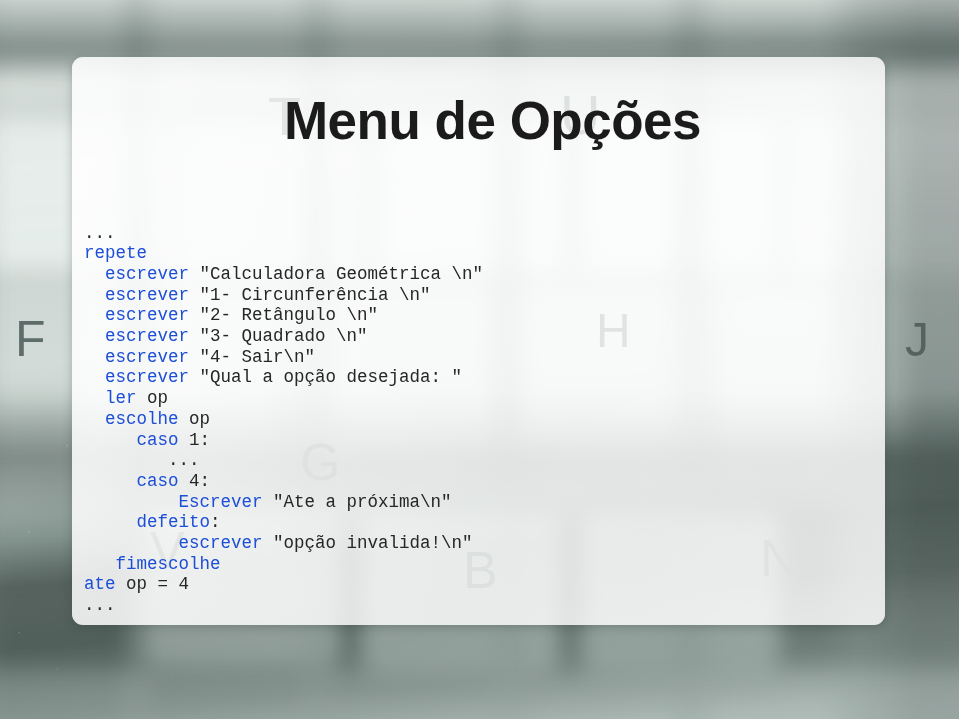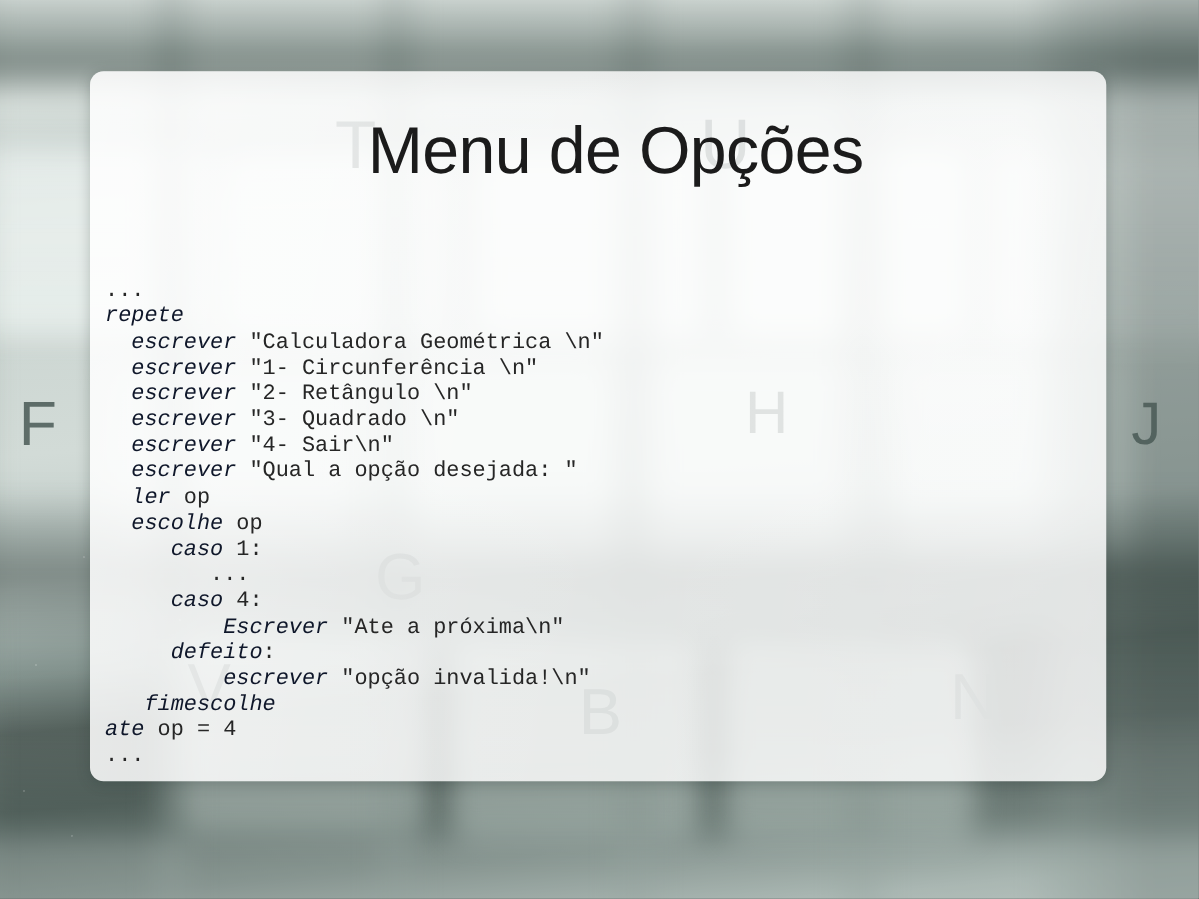--- a/index.html
+++ b/index.html
@@ -144,40 +144,40 @@
     pointer-events: none;
   }
 
   .slide-title {
     position: absolute;
     left: 0;
     right: 0;
     top: 33px;
     text-align: center;
     font-size: 53px;
-    font-weight: 400;
+    font-weight: 700;
     letter-spacing: -.5px;
     color: #1b1b1b;
     white-space: nowrap;
     padding-left: 28px;
   }
 
   
   .code {
     position: absolute;
     left: 12px;
     top: 148px;
     font-family: "Liberation Mono", monospace;
     font-size: 17.5px;
     line-height: 20.7px;
     white-space: pre;
     color: #2a2a2a;
   }
   .code .ln { display: block; }
-  .kw { color: #0f172a; font-style: italic; }
+  .kw { color: #1d4ed8; }
   .str { color: #262626; }
   .pl { color: #262626; }
 </style>
 </head>
 <body>
 
 <div id="slide">
 
   <div class="bg">
     <div class="bg-base"></div>

